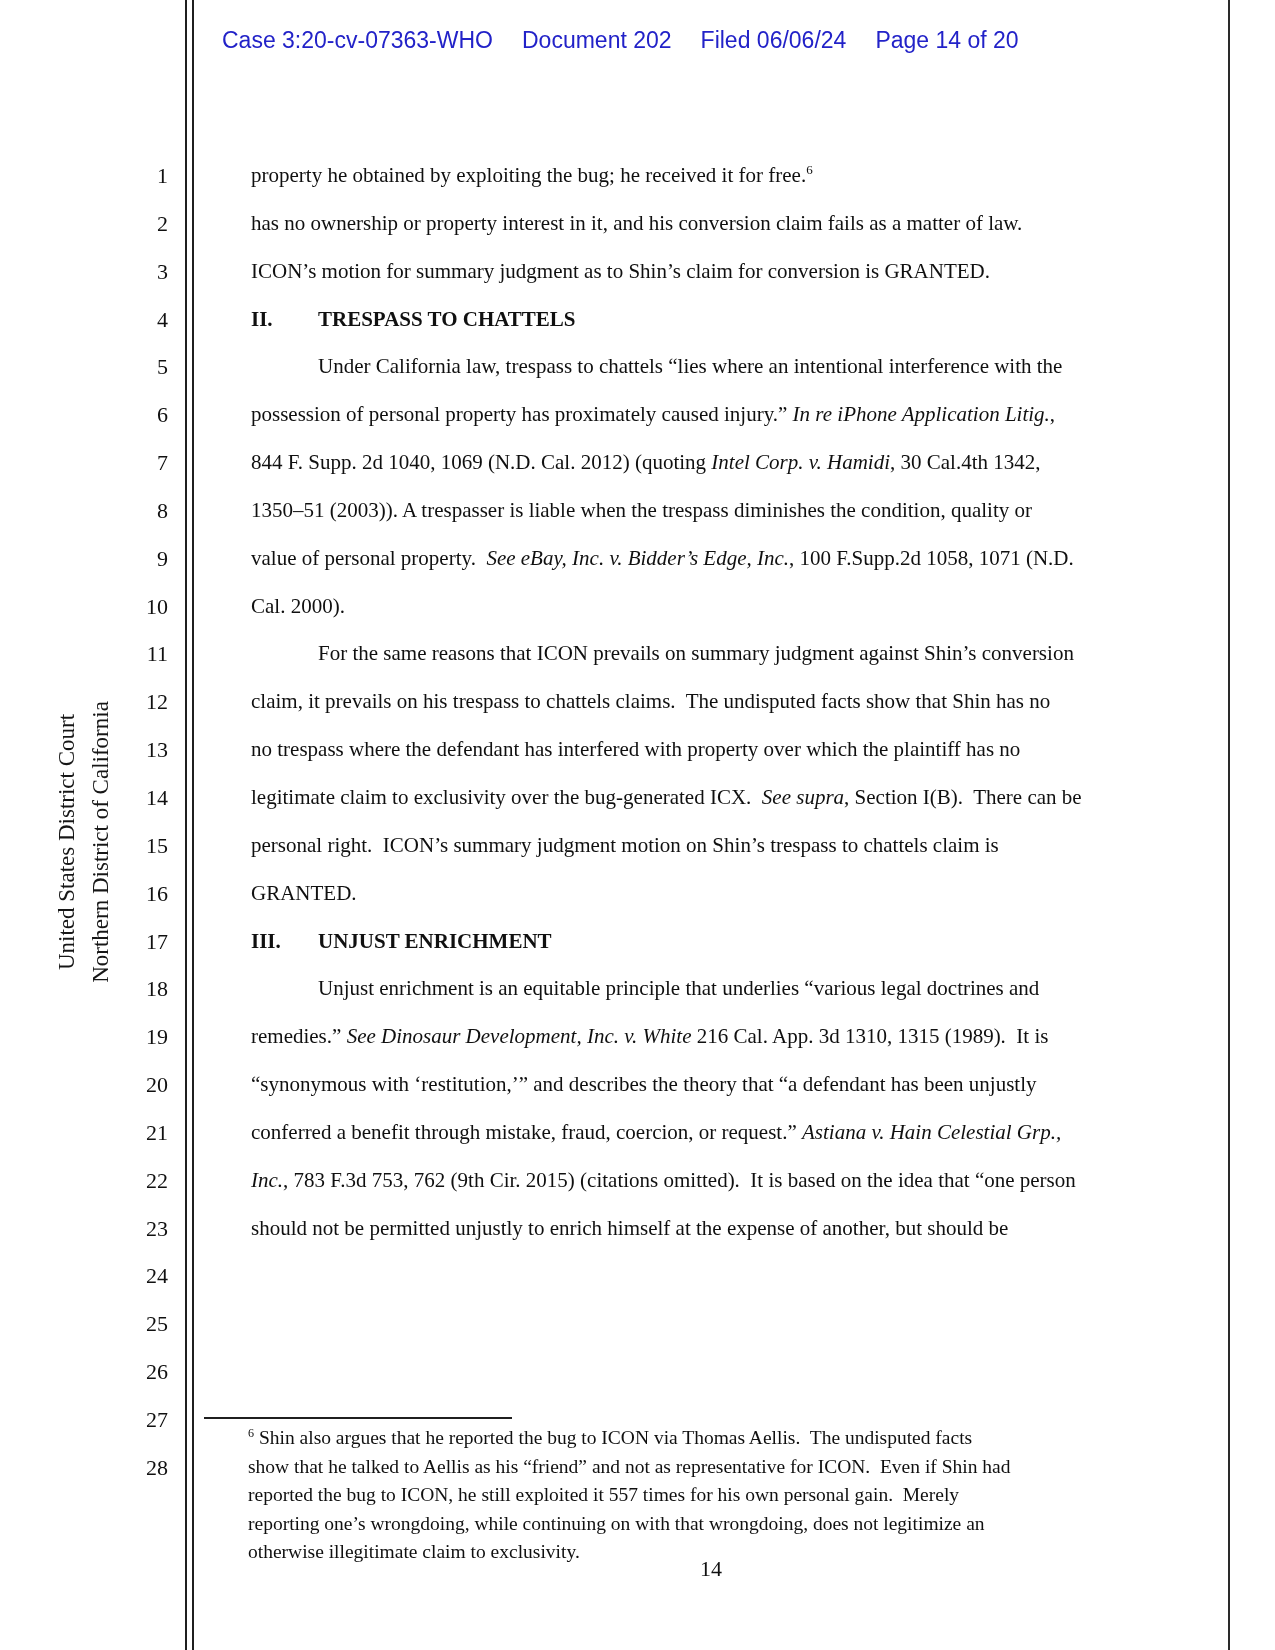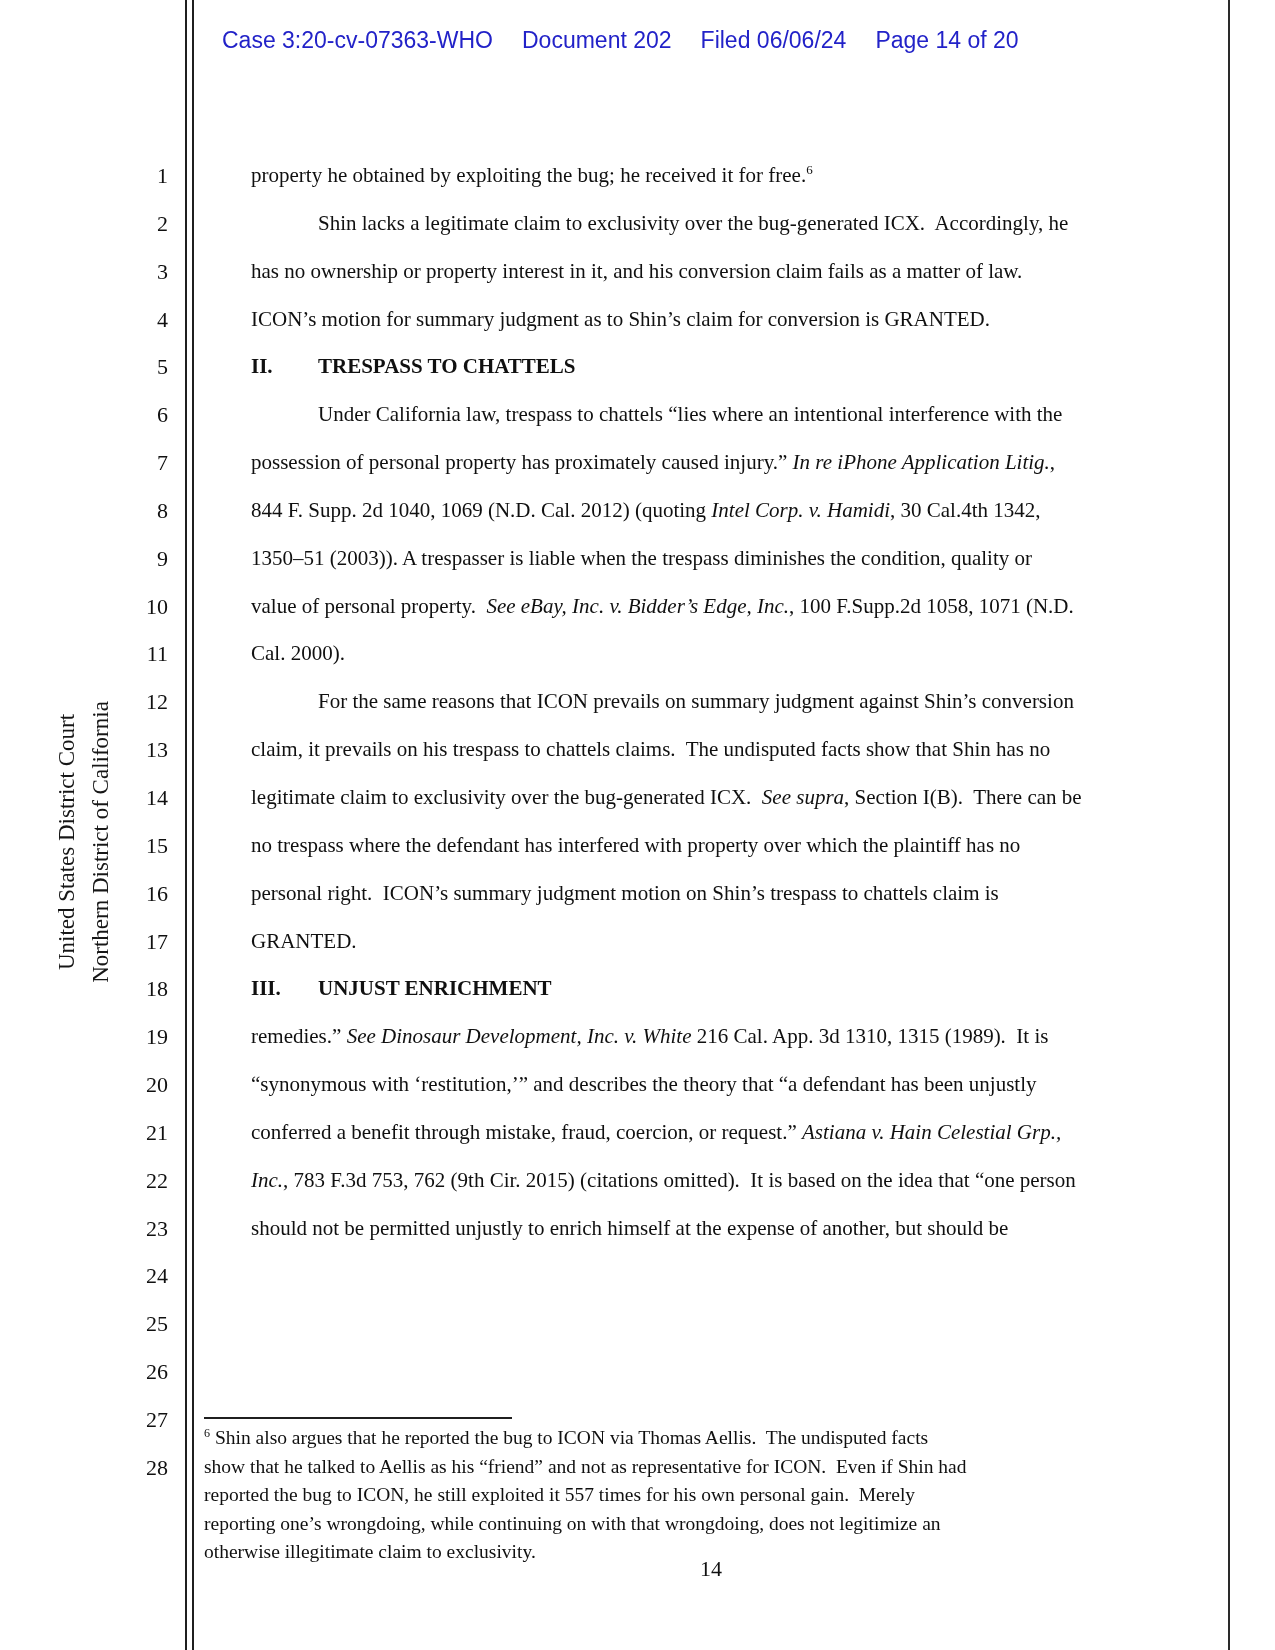--- a/index.html
+++ b/index.html
@@ -45,21 +45,21 @@
   .it { font-style:italic; }
   sup { font-size:0.62em; line-height:0; }
   
   .fn-sep {
     position:absolute; top:1417px; left:204px; width:308px;
     border-top:2px solid #1f1f1f;
   }
   .footnote {
     position:absolute; top:1424px; left:204px; width:958px; font-size:19.5px;
   }
-  .fn-line { line-height:28.6px; white-space:pre; }
+  .fn-line { line-height:28.6px; white-space:pre;margin-left:44px; }
   
   .page-num {
     position:absolute; top:1556px; left:194px; width:1034px;
     text-align:center; font-size:22px;
   }
 </style>
 </head>
 <body>
 
 <div class="page">
@@ -105,37 +105,37 @@
       <div class="ln">23</div>
       <div class="ln">24</div>
       <div class="ln">25</div>
       <div class="ln">26</div>
       <div class="ln">27</div>
       <div class="ln">28</div>
     </div>
 
   <div class="body-col">
       <div class="body-line"><span>property he obtained by exploiting the bug; he received it for free.</span><sup>6</sup></div>
-      <div class="body-line indent"><span>Shin lacks a legitimate claim to exclusivity over the bug-generated ICX.  Accordingly, he</span></div>
       <div class="body-line"><span>has no ownership or property interest in it, and his conversion claim fails as a matter of law.</span></div>
       <div class="body-line"><span>ICON’s motion for summary judgment as to Shin’s claim for conversion is GRANTED.</span></div>
       <div class="body-line heading"><span class="h-label">II.</span><span>TRESPASS TO CHATTELS</span></div>
       <div class="body-line indent"><span>Under California law, trespass to chattels “lies where an intentional interference with the</span></div>
       <div class="body-line"><span>possession of personal property has proximately caused injury.” </span><span class="it">In re iPhone Application Litig.</span><span>,</span></div>
       <div class="body-line"><span>844 F. Supp. 2d 1040, 1069 (N.D. Cal. 2012) (quoting </span><span class="it">Intel Corp. v. Hamidi</span><span>, 30 Cal.4th 1342,</span></div>
       <div class="body-line"><span>1350–51 (2003)). A trespasser is liable when the trespass diminishes the condition, quality or</span></div>
       <div class="body-line"><span>value of personal property.  </span><span class="it">See eBay, Inc. v. Bidder’s Edge, Inc.</span><span>, 100 F.Supp.2d 1058, 1071 (N.D.</span></div>
       <div class="body-line"><span>Cal. 2000).</span></div>
       <div class="body-line indent"><span>For the same reasons that ICON prevails on summary judgment against Shin’s conversion</span></div>
       <div class="body-line"><span>claim, it prevails on his trespass to chattels claims.  The undisputed facts show that Shin has no</span></div>
+      <div class="body-line"><span>no trespass where the defendant has interfered with property over which the plaintiff has no</span></div>
       <div class="body-line"><span>legitimate claim to exclusivity over the bug-generated ICX.  </span><span class="it">See supra</span><span>, Section I(B).  There can be</span></div>
-      <div class="body-line"><span>no trespass where the defendant has interfered with property over which the plaintiff has no</span></div>
       <div class="body-line"><span>personal right.  ICON’s summary judgment motion on Shin’s trespass to chattels claim is</span></div>
       <div class="body-line"><span>GRANTED.</span></div>
       <div class="body-line heading"><span class="h-label">III.</span><span>UNJUST ENRICHMENT</span></div>
+      <div class="body-line indent"><span>Unjust enrichment is an equitable principle that underlies “various legal doctrines and</span></div>
       <div class="body-line"><span>remedies.” </span><span class="it">See Dinosaur Development, Inc. v. White</span><span> 216 Cal. App. 3d 1310, 1315 (1989).  It is</span></div>
       <div class="body-line"><span>“synonymous with ‘restitution,’” and describes the theory that “a defendant has been unjustly</span></div>
       <div class="body-line"><span>conferred a benefit through mistake, fraud, coercion, or request.” </span><span class="it">Astiana v. Hain Celestial Grp.,</span></div>
       <div class="body-line"><span class="it">Inc.</span><span>, 783 F.3d 753, 762 (9th Cir. 2015) (citations omitted).  It is based on the idea that “one person</span></div>
       <div class="body-line"><span>should not be permitted unjustly to enrich himself at the expense of another, but should be</span></div>
       <div class="body-line"></div>
       <div class="body-line"></div>
       <div class="body-line"></div>
       <div class="body-line"></div>
     </div>

